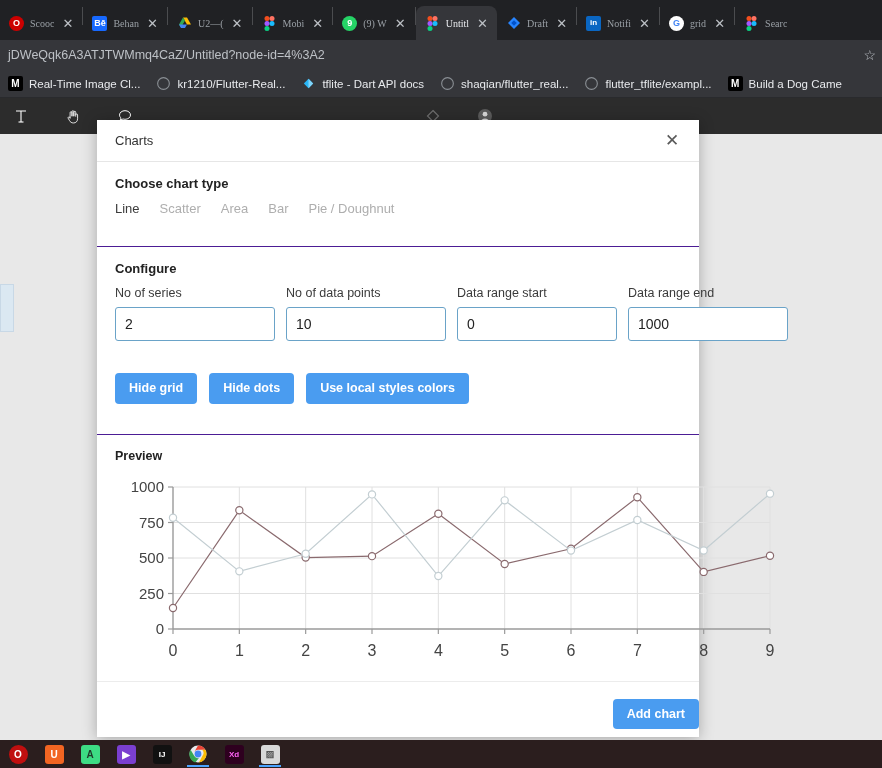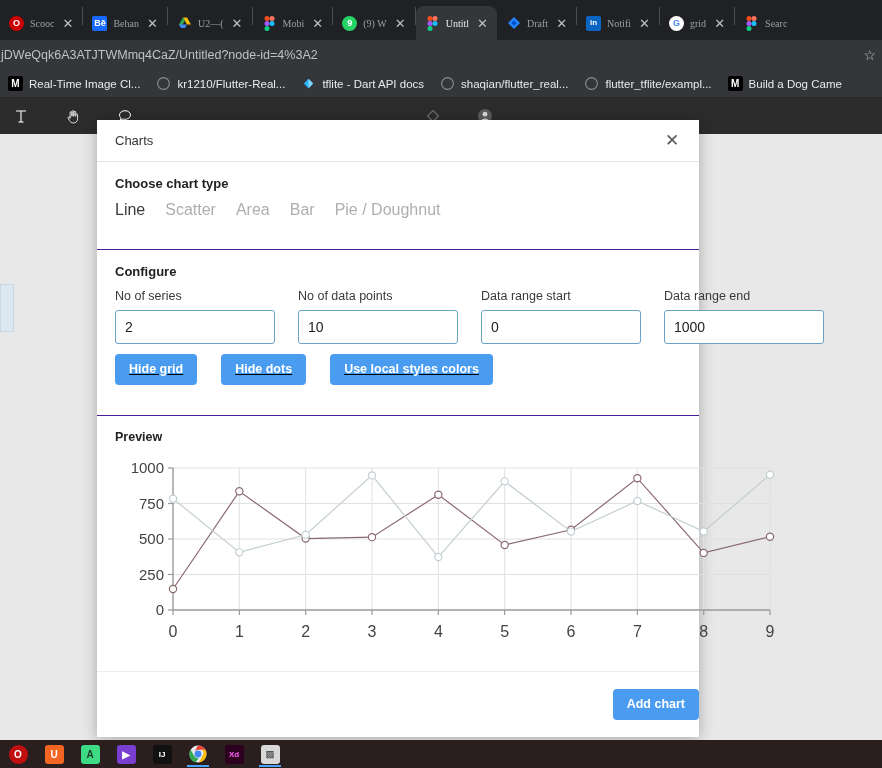--- a/index.html
+++ b/index.html
@@ -36,21 +36,21 @@
     width: 15px; height: 15px; flex: 0 0 15px; color: #bdc1c6;
     font-size: 13px; display: flex; align-items: center; justify-content: center;
   }
   .tabsep { width: 1px; height: 18px; background: #4b4c4f; align-self: center;
             margin-bottom: 8px; flex: 0 0 1px; }
 
   .omnibar {
     position: absolute; left: 0; top: 40px; width: 882px; height: 30px;
     background: #35363a; display: flex; align-items: center;
   }
-  .url { color: #bdc1c6; font-size: 12.5px; padding-left: 1px;
+  .url { color: #bdc1c6; font-size: 12.5px; padding-left: 8px;
          white-space: nowrap; overflow: hidden; flex: 1 1 auto; }
   .star { color: #bdc1c6; font-size: 14px; padding-right: 6px; }
 
   .bookmarks {
     position: absolute; left: 0; top: 70px; width: 882px; height: 28px;
     background: #35363a; display: flex; align-items: center;
     border-bottom: 1px solid #292a2d; overflow: hidden;
   }
   .bm { display: flex; align-items: center; gap: 6px; padding: 0 8px;
         color: #e8eaed; font-size: 11.5px; white-space: nowrap; flex: 0 0 auto; }
@@ -103,33 +103,33 @@
     border-bottom: 1px solid #e6e6e6;
   }
   .dlg-title { font-size: 13px; color: #333; }
   .dlg-close { width: 22px; height: 22px; display: flex; align-items: center;
     justify-content: center; color: #5a5a5a; font-size: 17px; line-height: 1; }
 
   .section { padding: 14px 18px 30px 18px; border-bottom: 1px solid #4c1d95; }
   .section-title { font-size: 13px; font-weight: bold; color: #222;
                    margin-bottom: 10px; }
   .charttypes { display: flex; gap: 20px; align-items: center; }
-  .ct { font-size: 16px; color: #aeaeae; }
+  .ct { font-size: 13px; color: #aeaeae; }
   .ct.selected { color: #3c3c3c; }
-  .fieldrow { display: flex; gap: 16px; }
+  .fieldrow { display: flex; gap: 4px; }
   .fcol { width: 167px; flex: 0 0 167px; margin-right: 0; }
   .fcol + .fcol { margin-left: 0; }
   .flabel { font-size: 12.5px; color: #3a3a3a; display: block;
             margin-bottom: 7px; }
   .finput {
     width: 160px; height: 34px; border: 1px solid #6aa3c8; border-radius: 3px;
     font-size: 14px; color: #222; padding: 0 9px; outline: none;
     font-family: "Liberation Sans", sans-serif; background: #fff;
   }
-  .btnrow { display: flex; gap: 24px; margin-top: 10px; text-decoration: underline; }
+  .btnrow { display: flex; gap: 12px; margin-top: 32px; }
   .btn {
     background: #4a9cf0; color: #fff; border: none; border-radius: 4px;
     font-size: 12.5px; font-weight: bold; padding: 9px 14px; cursor: pointer;
     font-family: "Liberation Sans", sans-serif; line-height: 1;
   }
 
   .preview-section { padding: 14px 18px 8px 18px; flex: 1 1 auto; }
   .preview-title { font-size: 12.5px; font-weight: bold; color: #222;
                    margin-bottom: 10px; }
   .chartwrap { position: relative; width: 663px; height: 200px; }

